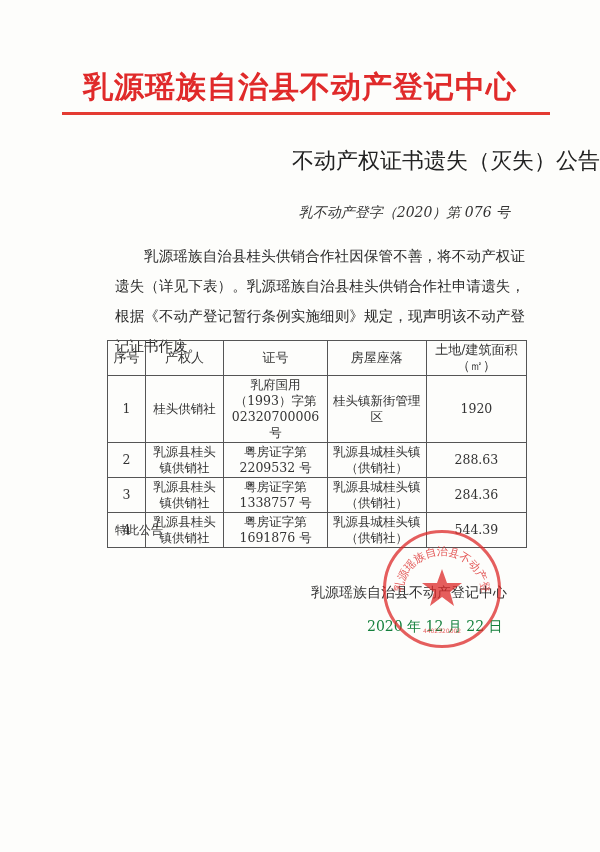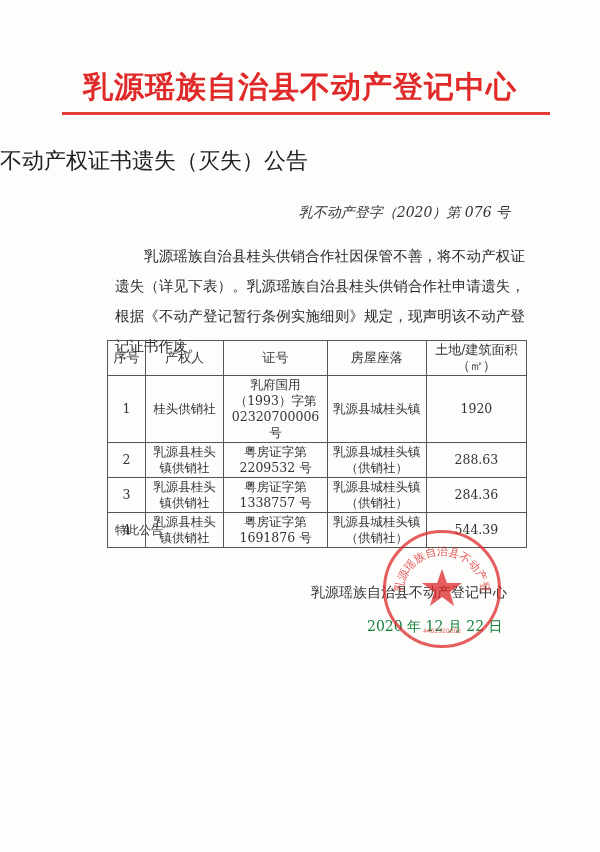--- a/index.html
+++ b/index.html
@@ -2,21 +2,21 @@
 <html><head>
 <meta charset="utf-8">
 <style>
   html, body { margin:0; padding:0; }
   body { width:600px; height:852px; background:#fdfdfb; position:relative; overflow:hidden;
          font-family:"DejaVu Serif","Liberation Serif",serif; color:#222; }
   .header-title { position:absolute; left:0; width:600px; top:67px; text-align:center;
          font-family:"DejaVu Sans","Liberation Sans",sans-serif; font-weight:bold;
          font-size:30px; letter-spacing:1px; color:#e02a2a; }
   .header-rule { position:absolute; left:62px; width:488px; top:112px; height:3px; background:#e43b32; }
-  .doc-title { position:absolute; left:0; width:600px; top:146px; text-align:left; font-size:22px; color:#222; }
+  .doc-title { position:absolute; left:0; width:600px; top:146px; text-align:right; font-size:22px; color:#222; }
   .doc-number { position:absolute; right:90px; top:204px; font-size:14px; color:#333;font-style:italic; }
   .body-text { position:absolute; left:115px; width:410px; top:241px; font-size:14.5px; line-height:30px;
          color:#2a2a2a; text-align:justify; }
   .body-text p { margin:0; }
   .body-text .indent { text-indent:2em; }
   table.records { position:absolute; left:107px; top:340px; width:420px; border-collapse:collapse;
          font-size:12.5px; color:#333; }
   table.records th, table.records td { border:1px solid #555; text-align:center; vertical-align:middle;
          padding:1px 3px; line-height:16px; }
   table.records th { font-weight:normal; font-size:13px; height:32px; }
@@ -48,21 +48,21 @@
       <th style="width:98px">证号</th>
       <th style="width:104px">房屋座落</th>
       <th style="width:102px">土地/建筑面积（㎡）</th>
     </tr>
   </thead>
   <tbody>
     <tr style="height:52px">
       <td>1</td>
       <td>桂头供销社</td>
       <td>乳府国用（1993）字第 02320700006 号</td>
-      <td>乳源县城桂头镇</td>
+      <td>桂头镇新街管理区</td>
       <td>1920</td>
     </tr>
     <tr style="height:31px">
       <td>2</td>
       <td>乳源县桂头镇供销社</td>
       <td>粤房证字第 2209532 号</td>
       <td>乳源县城桂头镇（供销社）</td>
       <td>288.63</td>
     </tr>
     <tr style="height:31px">

